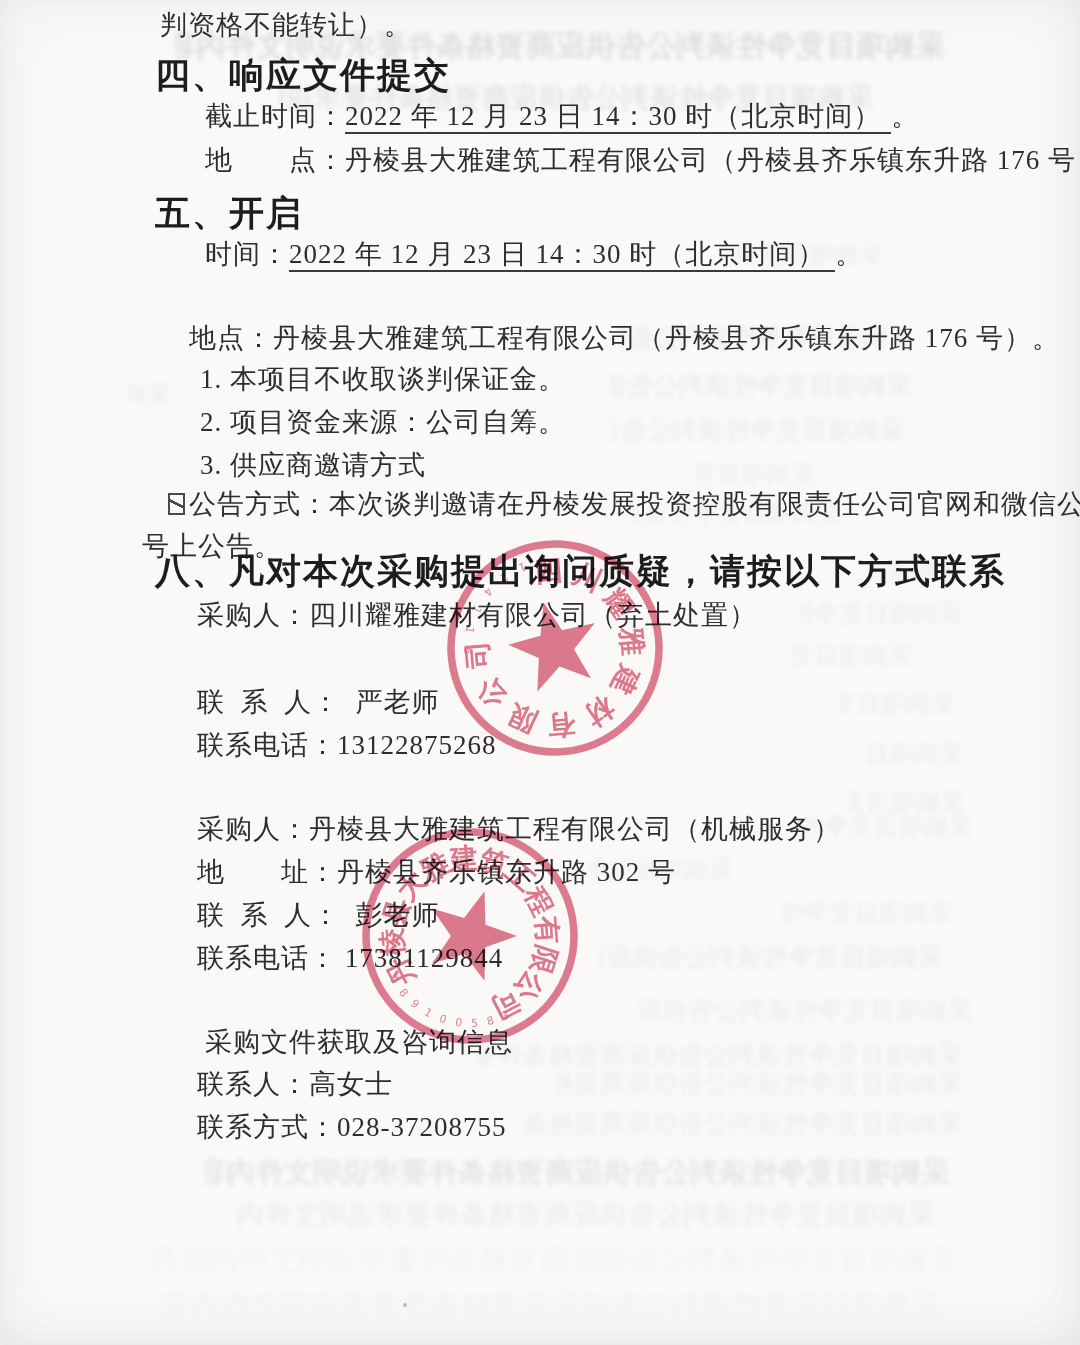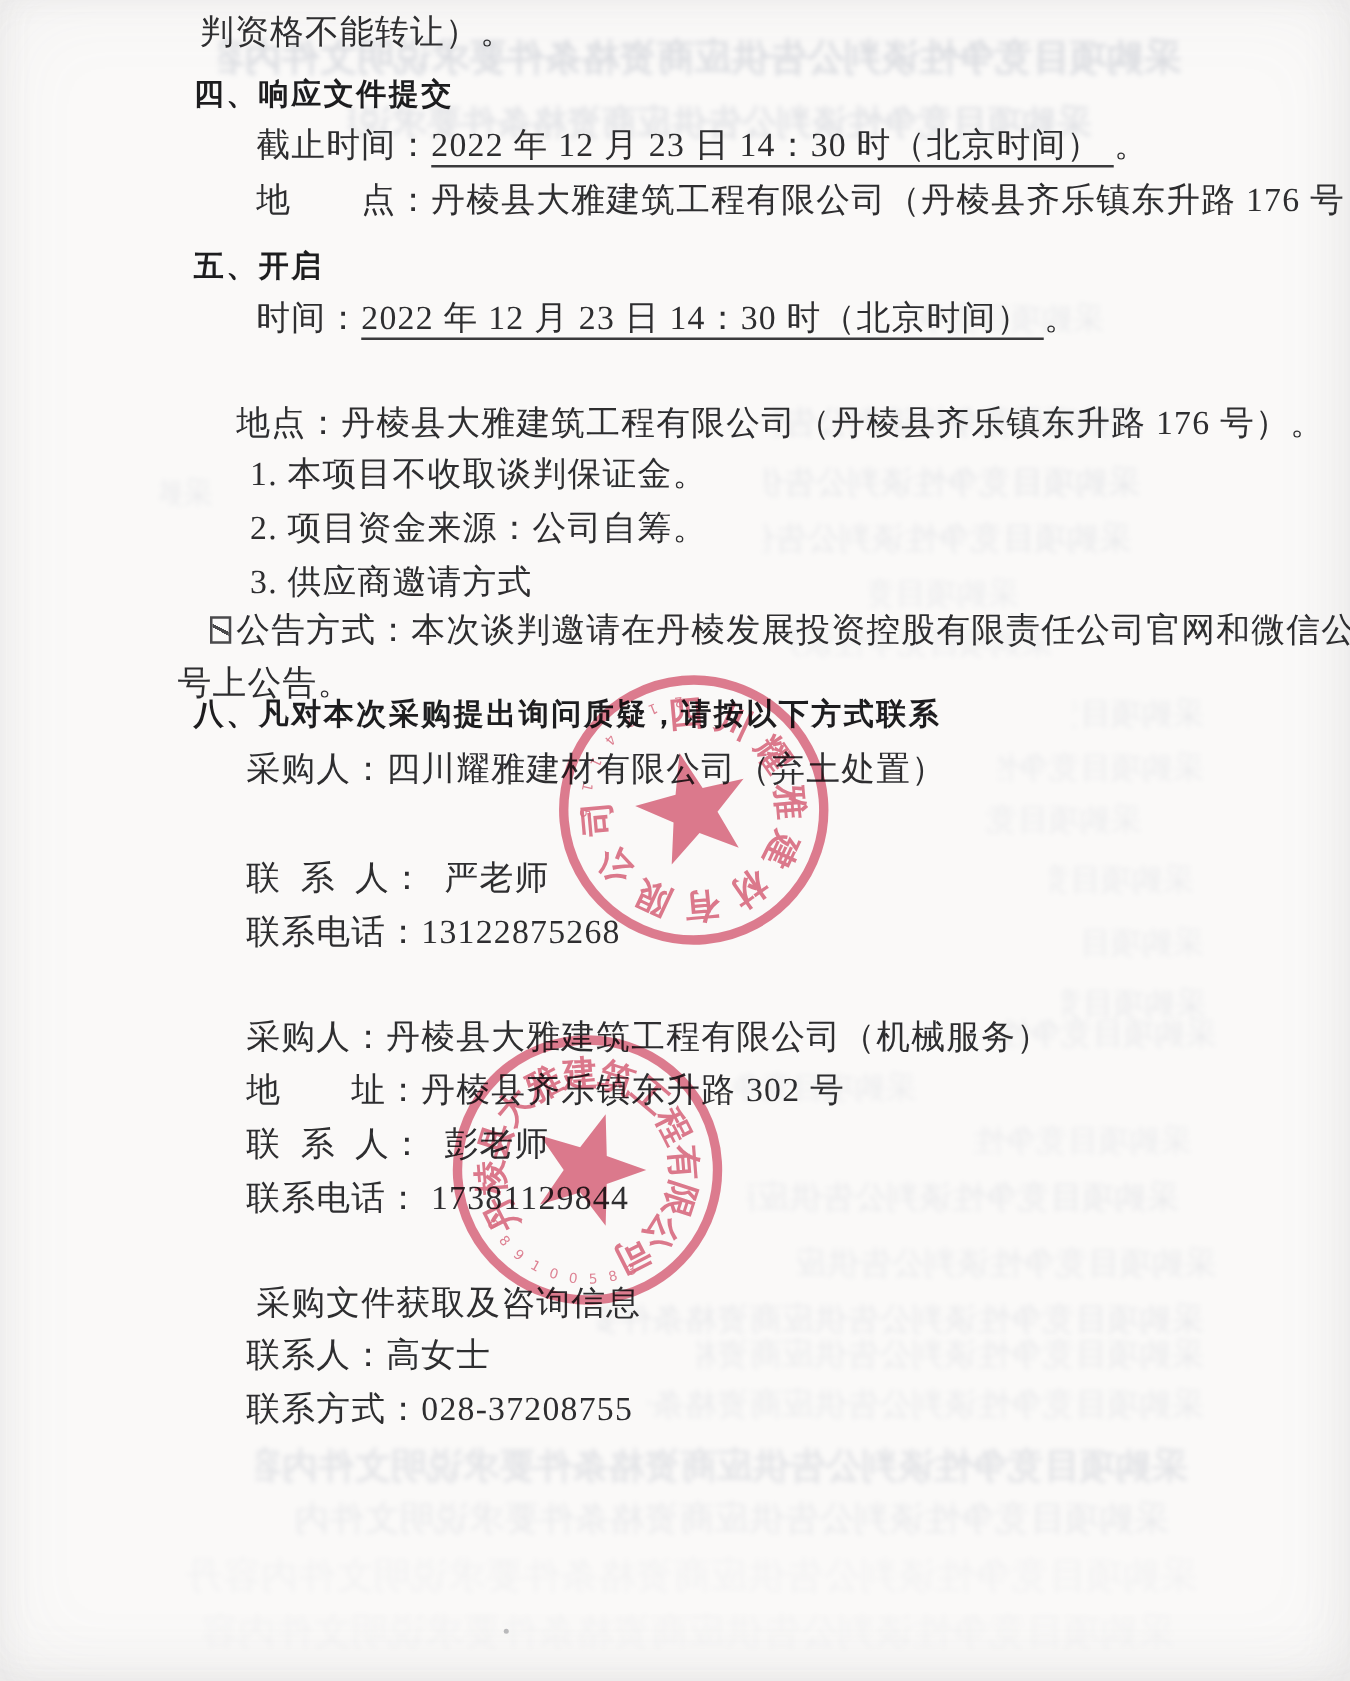--- a/index.html
+++ b/index.html
@@ -11,21 +11,21 @@
                inset -16px 0 28px rgba(150,150,160,.05),
                inset 0 -20px 34px rgba(150,150,160,.05),
                inset 10px 0 20px rgba(150,150,160,.04);
   }
   .line{
     position:absolute;white-space:pre;color:#2e2e30;font-size:27px;line-height:34px;
     letter-spacing:1px;
   }
   .heading{
     font-family:"DejaVu Sans","Liberation Sans",sans-serif;
-    font-weight:700;color:#1d1d1f;font-size:24px;letter-spacing:2px;
+    font-weight:700;color:#1d1d1f;font-size:35px;letter-spacing:2px;
   }
   .uline{border-bottom:2px solid #3a3a3c;padding-bottom:1px;padding-right:10px;}
   .checkbox{
     display:inline-block;width:13px;height:18px;border:2px solid #4a4a4c;
     margin-right:4px;vertical-align:-2px;
     background:linear-gradient(28deg,transparent 45%,#4a4a4c 45%,#4a4a4c 57%,transparent 57%);
   }
   
   #ghosts div{
     position:absolute;overflow:hidden;white-space:pre;color:#6d7890;

